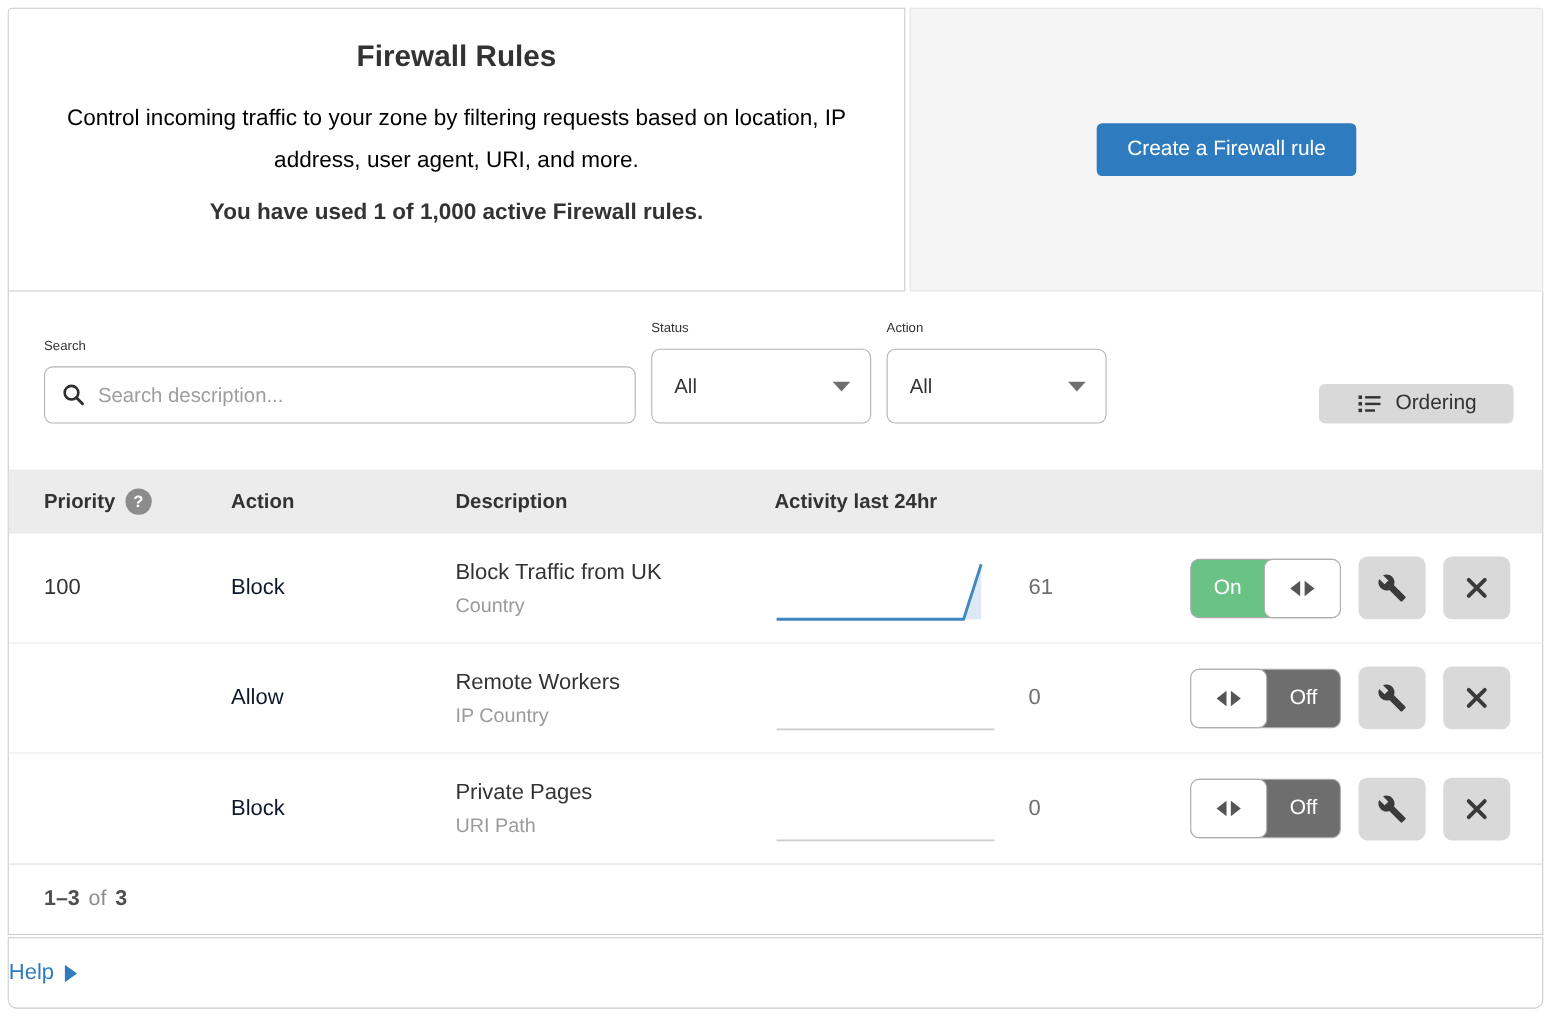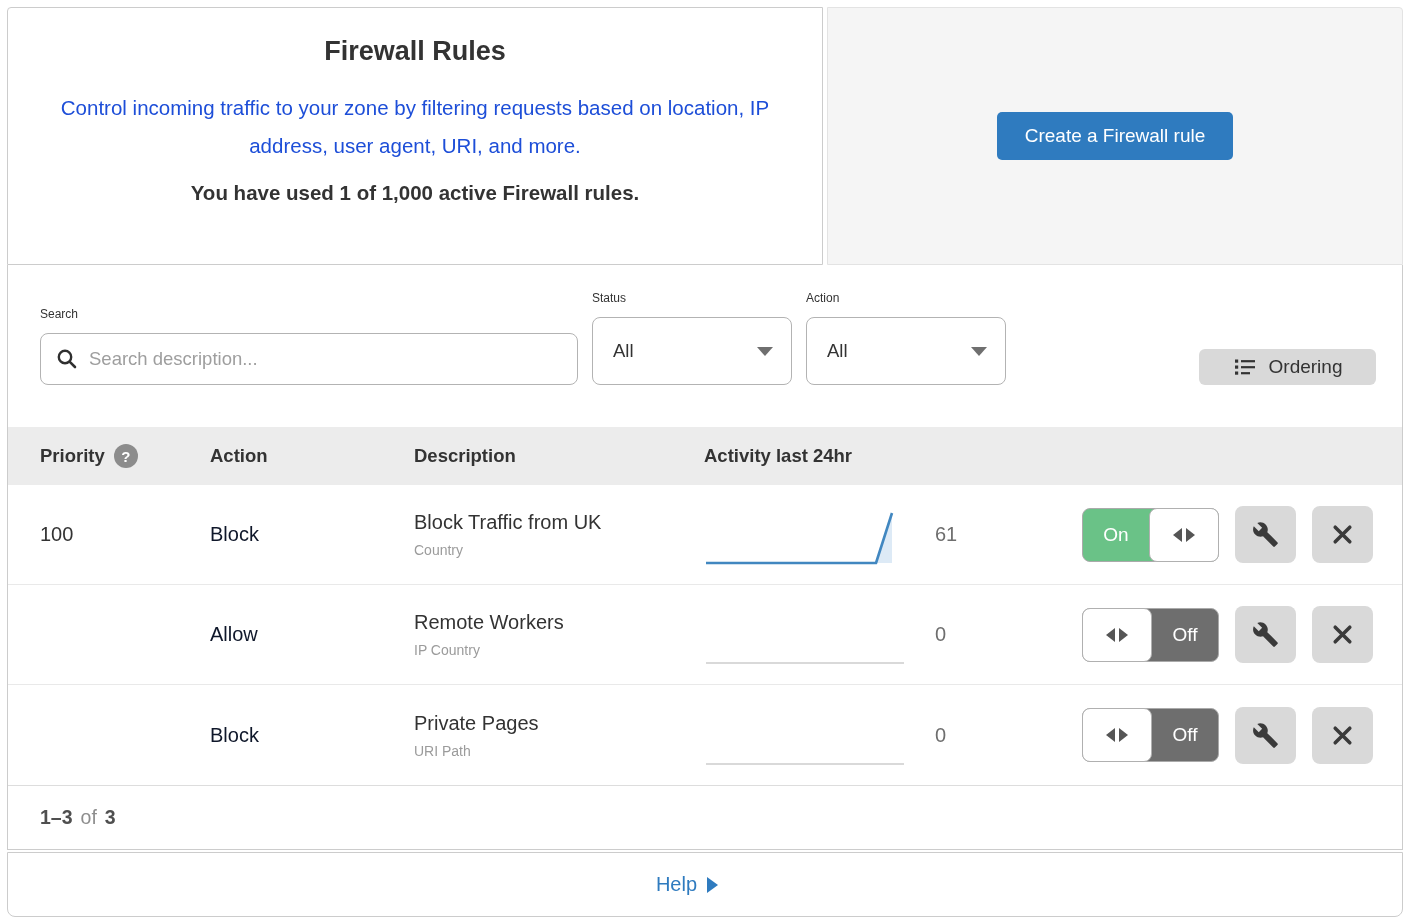--- a/index.html
+++ b/index.html
@@ -3,21 +3,21 @@
 <meta charset="utf-8">
 <style>
   * { box-sizing: border-box; margin: 0; padding: 0; }
   html,body { width:1410px; height:924px; background:#fff; font-family:"Liberation Sans", sans-serif; color:#333; }
   .page { padding:7px; width:1410px; }
 
   
   .top-row { display:flex; height:258px; }
   .intro-card { width:816px; background:#fff; border:1px solid #ccc; border-radius:4px 0 0 0; padding:28px 32px;text-align:center; }
   .intro-card h1 { font-size:27px; font-weight:700; color:#333; margin-bottom:22px; }
-  .intro-card p { font-size:20.5px; color:#1d4ed8; line-height:38px; max-width:770px; }
+  .intro-card p { font-size:20.5px; color:#000000; line-height:38px; max-width:770px; }
   .usage-line { font-size:20.5px; font-weight:700; color:#333; margin-top:16px; }
   .create-panel { flex:1; margin-left:4px; background:#f5f5f5; border:1px solid #e3e3e3; border-radius:0 4px 0 0; display:flex; align-items:center; justify-content:center; }
   .btn-primary { background:#2f7bbf; color:#fff; font-size:19px; border:none; border-radius:5px; padding:13px 28px; cursor:pointer; font-family:inherit; }
 
   
   .main-card { border:1px solid #ccc; border-top:none; background:#fff; }
 
   .filter-bar { display:flex; align-items:flex-end; padding:26px 26px 42px 32px; }
   .filter-group { display:flex; flex-direction:column; }
   .filter-label { font-size:12px; color:#333; margin-bottom:12px; }
@@ -32,21 +32,21 @@
 
   
   .grid-cols { display:grid; grid-template-columns:170px 204px 290px 1fr 320px; align-items:center; padding-left:32px; }
   .thead { background:#ececec; height:58px; font-size:18.5px; font-weight:700; color:#333; }
   .th { display:flex; align-items:center; gap:9px; }
   .q-badge { width:24px; height:24px; border-radius:50%; background:#8c8c8c; color:#fff; font-size:15px; font-weight:700; display:flex; align-items:center; justify-content:center; cursor:pointer; }
   .row { height:100px; border-bottom:1px solid #e9e9e9; }
   .cell-priority { font-size:20px; color:#333; }
   .cell-action { font-size:20px; color:#0f172a; }
   .desc-title { font-size:20px; color:#333; margin-bottom:8px; }
-  .desc-sub { font-size:14px; color:#9b9b9b; }
+  .desc-sub { font-size:18px; color:#9b9b9b; }
   .activity-cell { display:flex; align-items:center; height:100%; }
   .spark { align-self:flex-end; margin-bottom:16px; }
   .count { font-size:20px; color:#6e6e6e; margin-left:26px; }
 
   
   .controls { display:flex; align-items:center; gap:15px; padding-right:30px; justify-content:flex-start; }
   .toggle { position:relative; width:137px; height:54px; border:1px solid #aaa; border-radius:8px; cursor:pointer; flex:0 0 auto; }
   .toggle.on  { background:#6ac287; }
   .toggle.off { background:#6e6e6e; }
   .toggle .state-label { position:absolute; top:0; bottom:0; width:66px; display:flex; align-items:center; justify-content:center; color:#fff; font-size:19px; }
@@ -57,21 +57,21 @@
   .toggle.off .handle { left:-1px; }
   .tri-l { width:0; height:0; border-top:7px solid transparent; border-bottom:7px solid transparent; border-right:9px solid #555; }
   .tri-r { width:0; height:0; border-top:7px solid transparent; border-bottom:7px solid transparent; border-left:9px solid #555; }
   .btn-icon { width:61px; height:57px; background:#d9d9d9; border:none; border-radius:8px; display:flex; align-items:center; justify-content:center; cursor:pointer; flex:0 0 auto; }
   .btn-icon + .toggle, .btn-icon { margin-left:1px; }
 
   
   .pagination { height:64px; display:flex; align-items:center; padding-left:32px; font-size:19.5px; }
   .pg-strong { font-weight:700; color:#4f4f4f; }
   .pg-of { color:#8d8d8d; margin:0 8px; }
-  .help-card { margin-top:2px; height:65px; border:1px solid #ccc; border-radius:0 0 8px 8px; display:flex; align-items:center; justify-content:center; padding-right:36px; }
+  .help-card { margin-top:2px; height:65px; border:1px solid #ccc; border-radius:0 0 8px 8px; display:flex; align-items:center; justify-content:flex-start; padding-right:36px; }
   .help-link { color:#2f7bbf; font-size:20px; display:flex; align-items:center; gap:10px; text-decoration:none; cursor:pointer; }
   .tri-help { width:0; height:0; border-top:8px solid transparent; border-bottom:8px solid transparent; border-left:11px solid #2f7bbf; }
 </style>
 </head>
 <body>
 
 <div class="page">
 
   <div class="top-row">
     <div class="intro-card">

